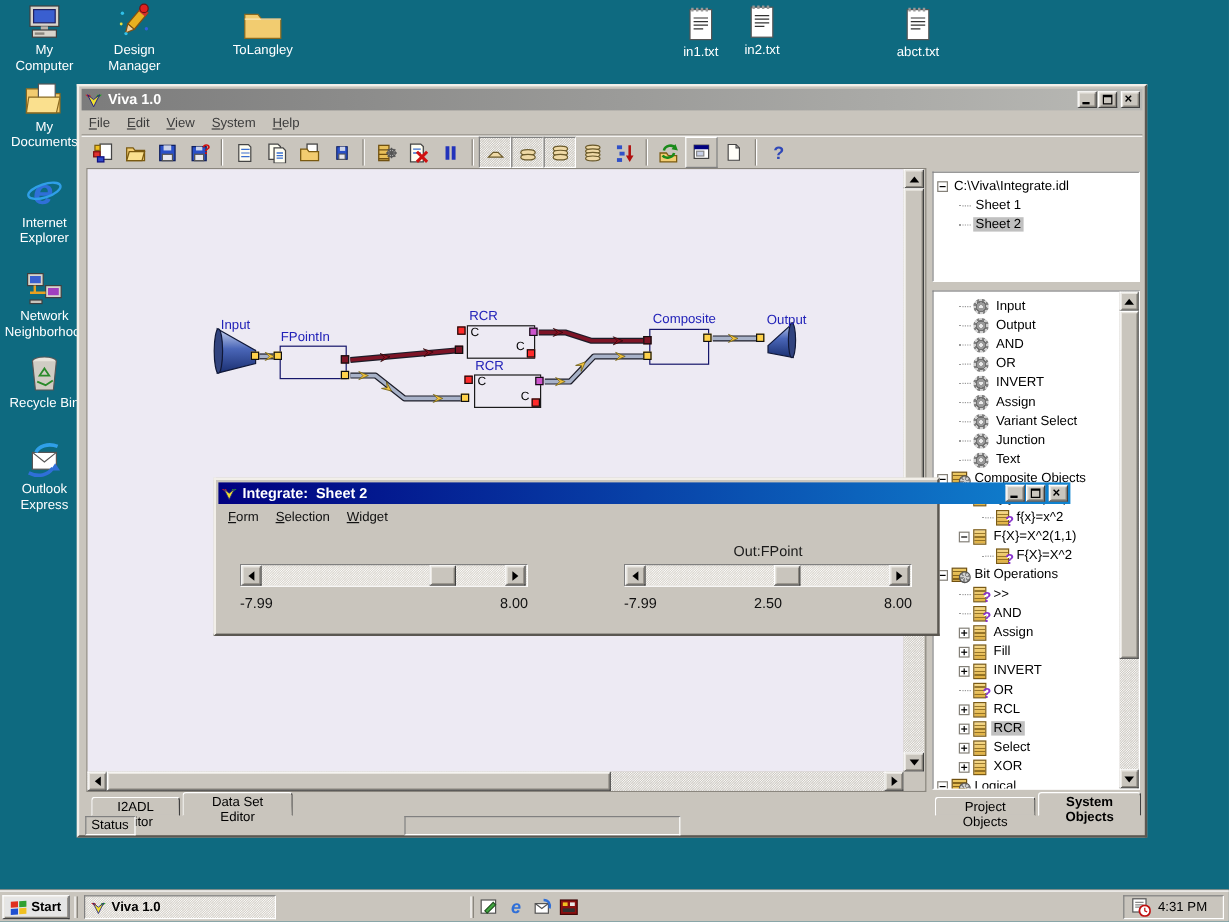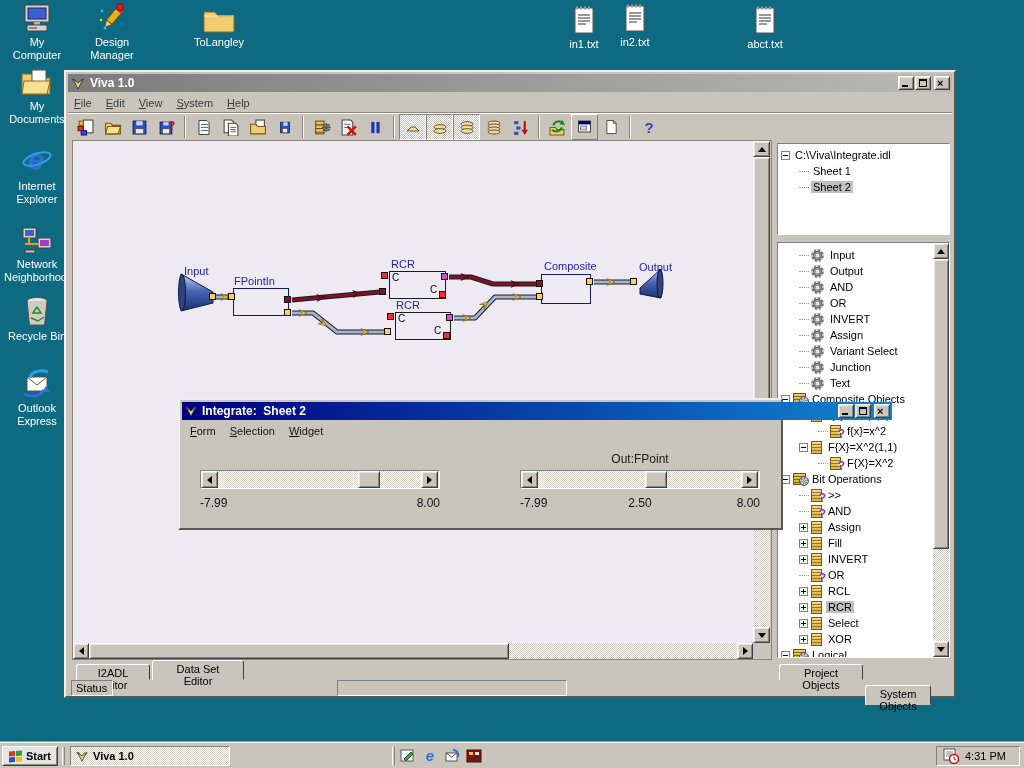--- a/index.html
+++ b/index.html
@@ -652,21 +652,21 @@
       <div class="sarrow" style="left:0;top:398px;width:16px;height:16px;">
           <span class="tri dn"></span>
         </div>
     </div>
   </div>
 
   <div class="tab" style="left:10px;top:592px;width:74px;height:16px;border-color:#fff #404040 #c9c5bd #fff;"><span>I2ADL Editor</span></div>
   <div class="tab" style="left:86px;top:588px;width:92px;height:20px;"><span>Data Set Editor</span></div>
 
   <div class="tab" style="left:713px;top:592px;width:84px;height:16px;border-color:#fff #404040 #c9c5bd #fff;"><span>Project Objects</span></div>
-  <div class="tab" style="left:799px;top:613px;width:66px;height:20px;"><span>System Objects</span></div>
+  <div class="tab" style="left:799px;top:588px;width:86px;height:20px;font-weight:bold;"><span>System Objects</span></div>
 
   <div class="scell" style="left:5px;top:608px;width:42px;"><span>Status</span></div>
   <div class="scell" style="left:271px;top:608px;width:230px;"></div>
 </div>
 
 <div class="abs bout gray" style="left:178px;top:398px;width:605px;height:132px;z-index:20;">
   <div class="tbar active" style="left:2px;top:2px;width:710px;">
     <svg width="14" height="14" viewBox="0 0 16 16">
         <polygon points="1,4 7,9 5,4" fill="#d42020"></polygon>
         <polygon points="15,4 9,9 11,4" fill="#20a020"></polygon>

